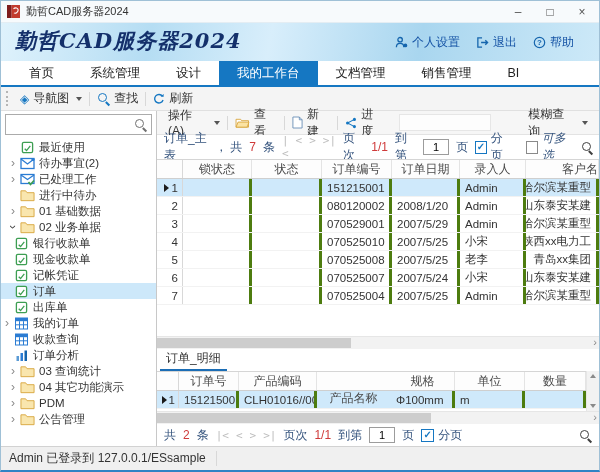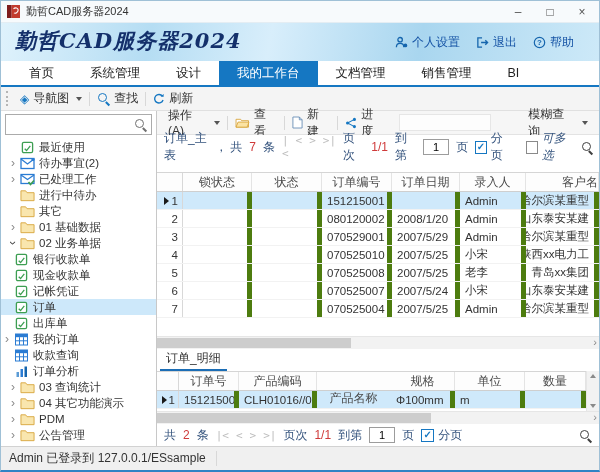--- a/index.html
+++ b/index.html
@@ -84,25 +84,25 @@
             font-family: "DejaVu Sans Mono", monospace; }
   .goto { width: 26px; height: 16px; border: 1px solid #9c9c9c; text-align: center; font-size: 11px;
           outline: none; }
   .cb { width: 13px; height: 13px; border: 1px solid #8a8a8a; background: #fff; display: inline-flex;
         align-items: center; justify-content: center; font-size: 10px; line-height: 1; }
   .cb.checked { border-color: #1577c2; color: #1577c2; }
   .cb.checked::before { content: "✓"; font-weight: bold; }
 
   
   .mhead { height: 20px; display: flex; border-top: 1px solid #d5d5d5; border-bottom: 1px solid #cfcfcf;
-           background: #fdfdfd; font-size: 12px; color: #4a4a4a; margin-top: 13px; }
+           background: #fdfdfd; font-size: 12px; color: #4a4a4a; }
   .mhead .cell { display: flex; align-items: center; justify-content: center;
                  border-right: 1px solid #e4e4e4; }
   .trow { height: 18px; display: flex; font-size: 11.5px; color: #333; border-bottom: 1px solid #f2f2f2; }
-  .trow .cell { display: flex; align-items: center; padding: 0 5px; border-right: 5px solid #4d7c0f;
+  .trow .cell { display: flex; align-items: center; padding: 0 5px; border-right: 3px solid #4d7c0f;
                 overflow: hidden; white-space: nowrap; }
   .trow.selected { background: #cfe9fb; }
   .c-num { width: 26px; flex: none; justify-content: flex-end !important; padding: 0 4px 0 2px !important;
            border-right: 1px solid #d8d8d8 !important; display: flex; align-items: center; gap: 3px; }
   .c1 { width: 69px; flex: none; } .c2 { width: 70px; flex: none; } .c3 { width: 70px; flex: none; }
   .c4 { width: 68px; flex: none; } .c5 { width: 66px; flex: none; }
   .c6 { flex: 1; justify-content: flex-end !important; min-width: 0; }
   .rowmark { width: 0; height: 0; border-top: 4px solid transparent; border-bottom: 4px solid transparent;
              border-left: 5px solid #1a1a1a; }
 
@@ -265,29 +265,20 @@
           <div class="tree-item lv0">
             <span class="chev"></span>
             <span class="tree-ic">
               <svg viewBox="0 0 16 13">
                 <path d="M1 1.5h5l1.5 2H15V12H1z" fill="#f9e6ae" stroke="#d9a741"></path>
               </svg>
             </span>
             <span>进行中待办</span>
           </div>
           <div class="tree-item lv0">
-            <span class="chev"></span>
-            <span class="tree-ic">
-              <svg viewBox="0 0 16 13">
-                <path d="M1 1.5h5l1.5 2H15V12H1z" fill="#f9e6ae" stroke="#d9a741"></path>
-              </svg>
-            </span>
-            <span>其它</span>
-          </div>
-          <div class="tree-item lv0">
             <span class="chev">›</span>
             <span class="tree-ic">
               <svg viewBox="0 0 16 13">
                 <path d="M1 1.5h5l1.5 2H15V12H1z" fill="#f9e6ae" stroke="#d9a741"></path>
               </svg>
             </span>
             <span>01 基础数据</span>
           </div>
           <div class="tree-item lv0">
             <span class="chev down">›</span>

